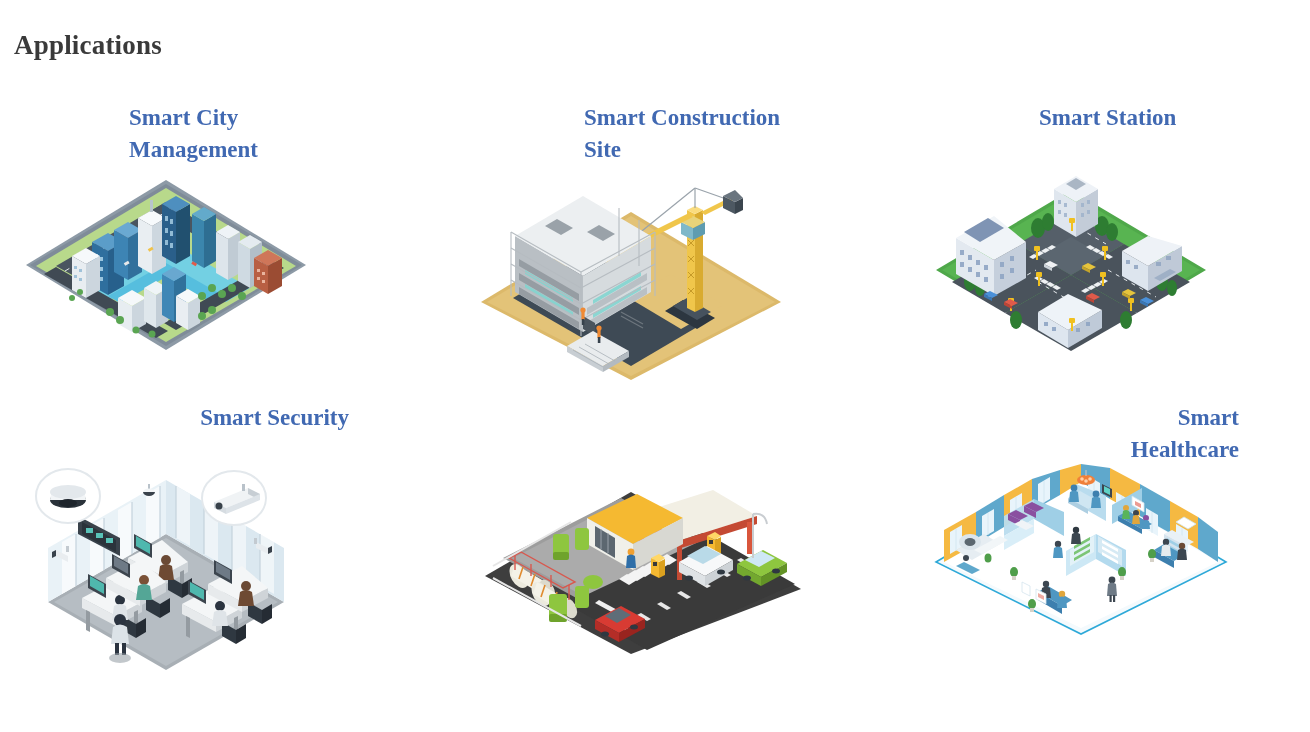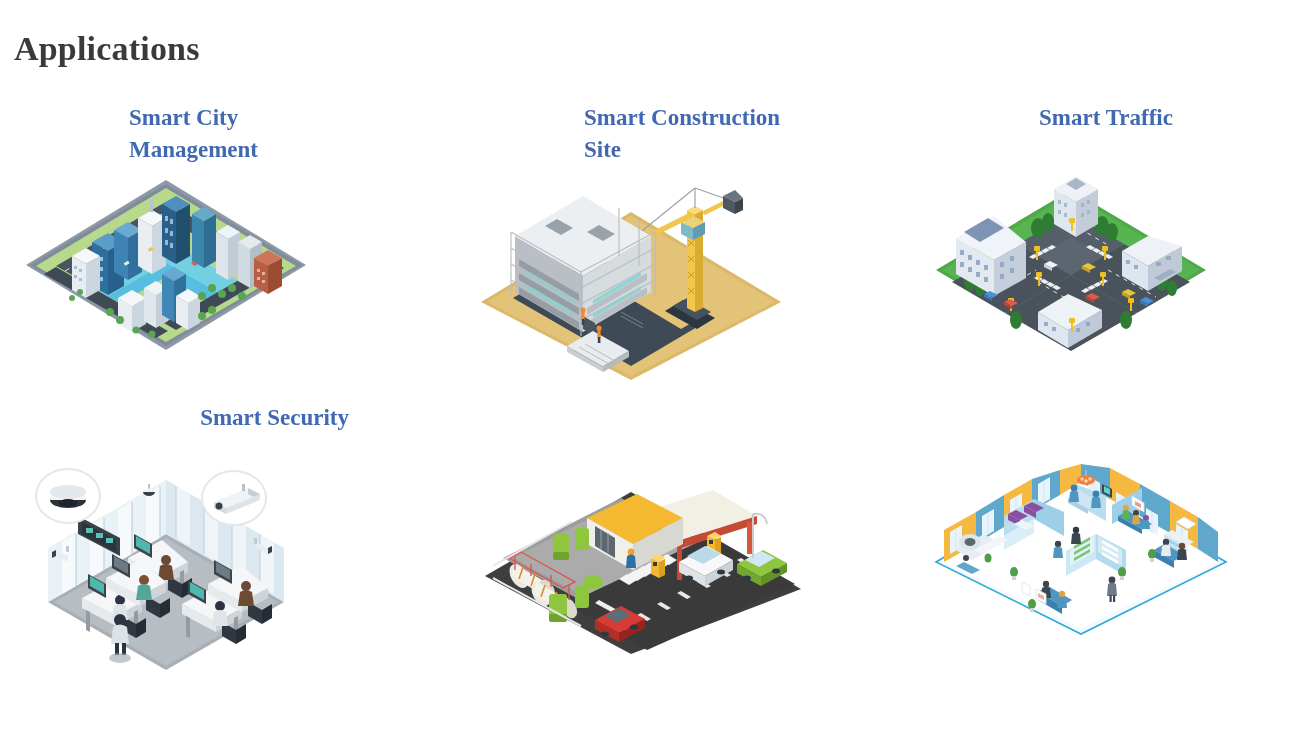--- a/index.html
+++ b/index.html
@@ -11,21 +11,21 @@
     width: 1310px;
     height: 732px;
     font-family: "Liberation Serif", "DejaVu Serif", serif;
     overflow: hidden;
     position: relative;
   }
   .page-title {
     position: absolute;
     left: 14px;
     top: 30px;
-    font-size: 34px;
+    font-size: 27px;
     font-weight: bold;
     color: #3a3a3a;
     letter-spacing: 0.2px;
   }
   .grid {
     position: absolute;
     left: 0;
     top: 92px;
     width: 1310px;
     height: 640px;
@@ -331,21 +331,21 @@
 
         <g stroke="#6d767e" stroke-width="1.2">
           <line x1="150" y1="142" x2="172" y2="154"></line>
           <line x1="150" y1="146" x2="172" y2="158"></line>
         </g>
       </svg>
     </div>
   </div>
 
   <div class="cell r0 c2">
-    <div class="cell-title">Smart Traffic</div>
+    <div class="cell-title">Smart Station</div>
     <div class="art">
       <svg width="290" height="195" viewBox="0 0 290 195">
 
         <polygon points="145,20 280,100 145,180 10,100" fill="#4fa84a"></polygon>
         <polygon points="145,24 274,100 145,176 16,100" fill="#58b451"></polygon>
 
         <polygon points="92,74 145,43 198,74 145,105" fill="#555f69"></polygon>
         <polygon points="26,112 92,74 145,105 79,143" fill="#4a535c"></polygon>
         <polygon points="198,74 264,112 211,143 145,105" fill="#4a535c"></polygon>
         <polygon points="79,143 145,105 211,143 145,181" fill="#4a535c"></polygon>
@@ -813,20 +813,22 @@
 
         <g>
           <circle cx="160" cy="98" r="3.4" fill="#f0a030"></circle>
           <path d="M156,102 Q160,99 164,102 L165,114 L155,114 Z" fill="#2f6fa8"></path>
         </g>
       </svg>
     </div>
   </div>
 
   <div class="cell r1 c2">
+    <div class="cell-title">Smart
+Healthcare</div>
     <div class="art">
       <svg width="310" height="190" viewBox="0 0 310 190">
 
         <polygon points="155,22 300,108 155,180 10,108" fill="#f4fafd"></polygon>
         <polygon points="155,22 300,108 155,180 10,108" fill="none" stroke="#2ea9d8" stroke-width="1.6"></polygon>
         <polygon points="155,28 292,108 155,174 18,108" fill="#ffffff"></polygon>
 
         <g>
           <polygon points="18,108 50,90 50,58 18,76" fill="#f5b942"></polygon>
           <polygon points="50,90 78,73 78,41 50,58" fill="#5fa8cc"></polygon>

